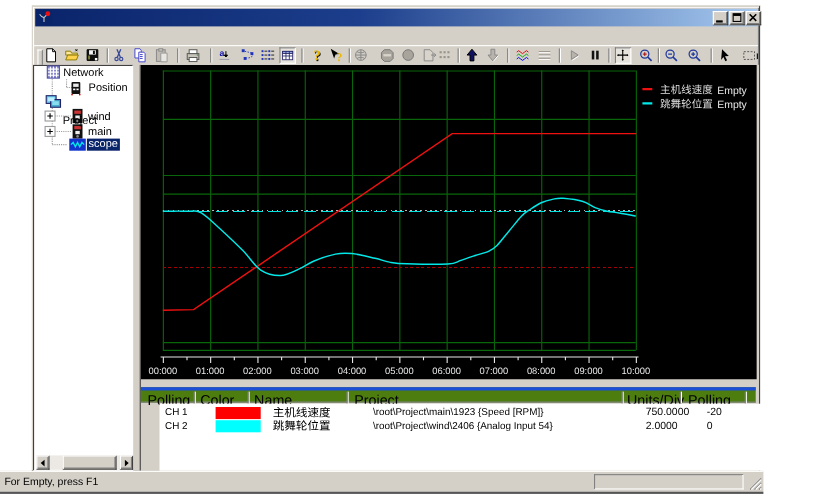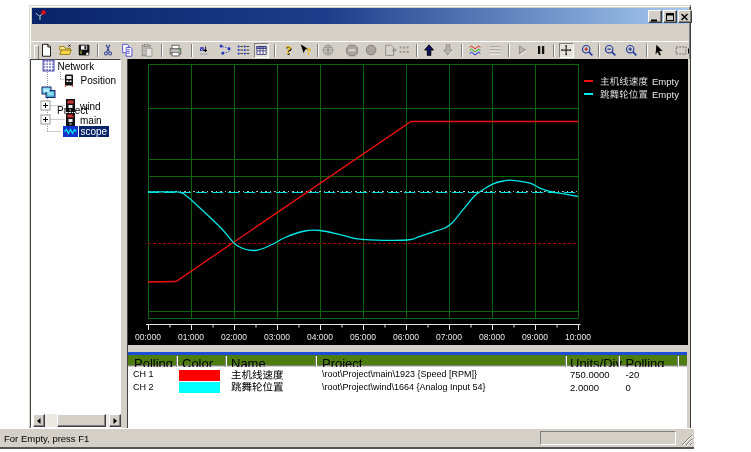--- a/index.html
+++ b/index.html
@@ -32,21 +32,21 @@
 #thumb { position:absolute; left:24px; top:0; width:49px; height:13px; background:#d4d0c8;
   border:1px solid; border-color:#fff #404040 #404040 #fff; box-shadow:inset -1px -1px 0 #808080; }
 #rightp { position:absolute; left:97px; top:0px; width:563px; height:369px; background:#d4d0c8;
   border-left:1px solid #404040; }
 #chart { position:absolute; left:0px; top:0px; display:block; }
 .ov { position:absolute; }
 #tblhead { position:absolute; left:0px; top:293px; width:559px; height:14px; background:#4d7c0f;
   border-top:3px solid #1d4ed8; border-bottom:1px solid #808080; font-size:13px; }
 .th { position:absolute; top:1px; }
 .thsep { position:absolute; top:1px; width:2px; height:11px; border-left:1px solid #808080; border-right:1px solid #fff; }
-#tblbody { position:absolute; left:0px; top:308px; width:559px; height:61px; background:#fff; font-size:9.5px; }
+#tblbody { position:absolute; left:17px; top:308px; width:559px; height:61px; background:#fff; font-size:9.5px; }
 .td { position:absolute; white-space:nowrap; }
 #statusbar { position:absolute; left:0px; top:428px; width:694px; height:19px; background:#d4d0c8;
   border-top:1px solid #fff; font-size:10px; }
 #statusbar .msg { position:absolute; left:4px; top:4px; font-size:9.5px; }
 #sbox { position:absolute; left:540px; top:2px; width:136px; height:14px;
   border:1px solid; border-color:#808080 #fff #fff #808080; }
 #grip { position:absolute; right:1px; bottom:1px; }
 #botline { position:absolute; left:0; top:447px; width:694px; height:2px; background:#555; }
 </style></head><body>
 <div id="win">
@@ -433,21 +433,21 @@
             <use href="#g4" transform="translate(42.0,0) scale(10.5)" fill="#000"></use>
           </svg>
         <svg class="ov" style="left:103px;top:14.5px" width="56" height="12">
             <use href="#g5" transform="translate(0.0,0) scale(10.5)" fill="#000"></use>
             <use href="#g6" transform="translate(10.5,0) scale(10.5)" fill="#000"></use>
             <use href="#g7" transform="translate(21.0,0) scale(10.5)" fill="#000"></use>
             <use href="#g8" transform="translate(31.5,0) scale(10.5)" fill="#000"></use>
             <use href="#g9" transform="translate(42.0,0) scale(10.5)" fill="#000"></use>
           </svg>
         <span class="td" style="left:194px;top:2px;font-size:9px">\root\Project\main\1923 {Speed [RPM]}</span>
-        <span class="td" style="left:194px;top:14.5px;font-size:9px">\root\Project\wind\1664 {Analog Input 54}</span>
+        <span class="td" style="left:194px;top:14.5px;font-size:9px">\root\Project\wind\2406 {Analog Input 54}</span>
         <span class="td" style="left:442px;top:2px">750.0000</span>
         <span class="td" style="left:442px;top:14.5px">2.0000</span>
         <span class="td" style="left:497.5px;top:2px">-20</span>
         <span class="td" style="left:497.5px;top:14.5px">0</span>
       </div>
     </div>
   </div>
 </div>
 <div id="statusbar">
   <span class="msg">For Empty, press F1</span>

